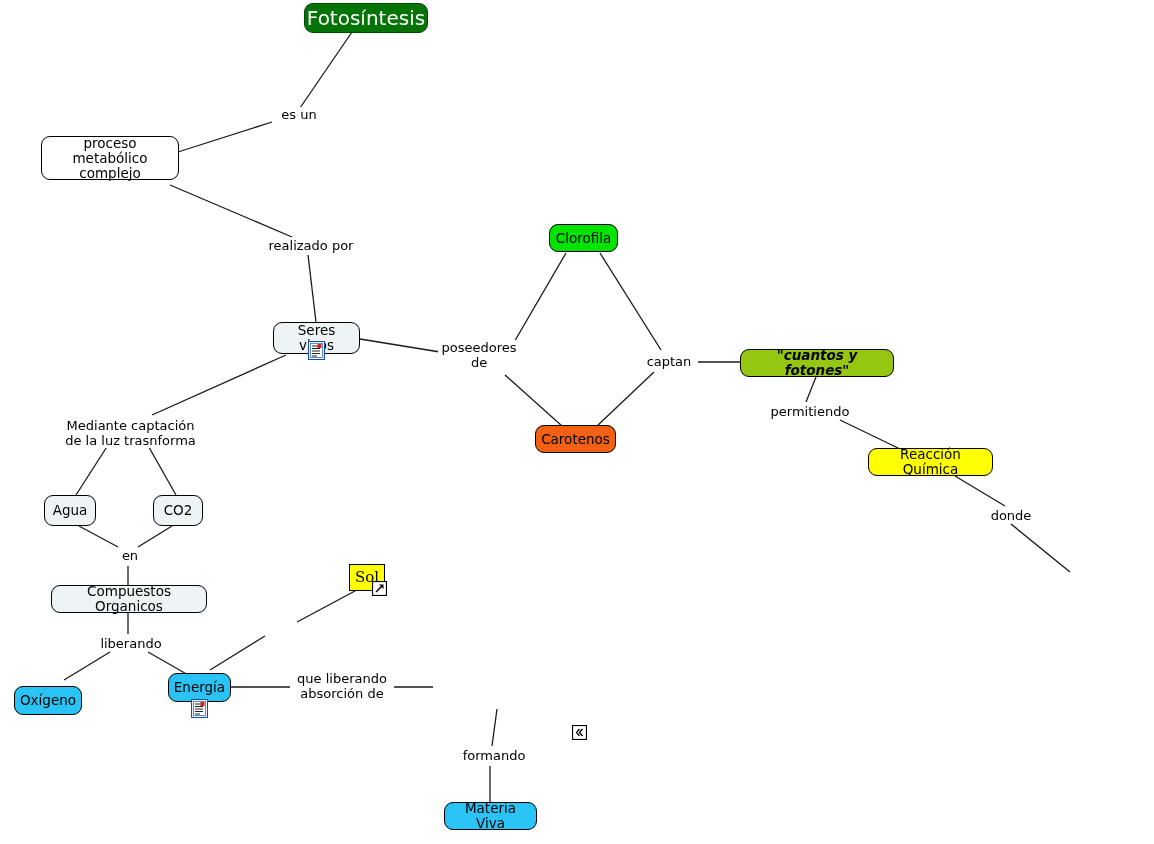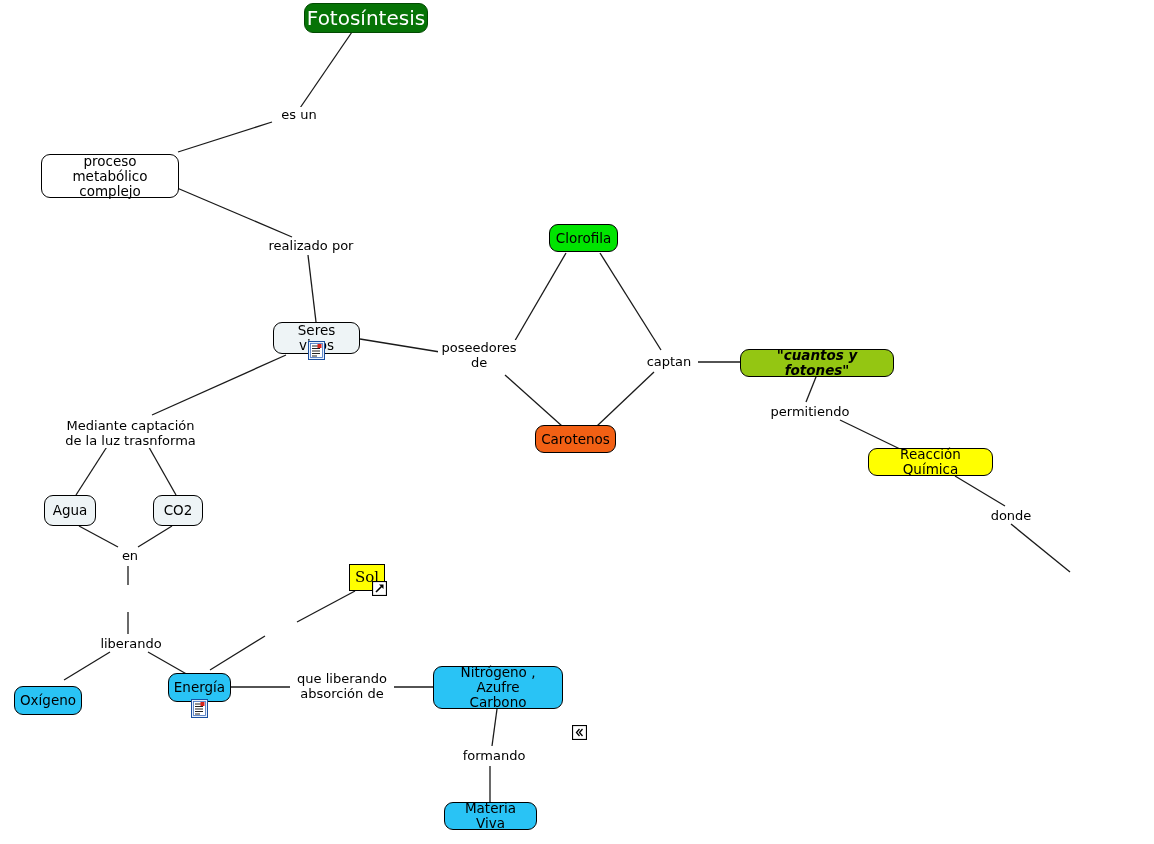--- a/index.html
+++ b/index.html
@@ -147,21 +147,21 @@
 
       <line x1="497" y1="709" x2="492" y2="746"></line>
       <line x1="490" y1="766" x2="490" y2="802"></line>
     </g>
   </svg>
 
   <div class="node n-title" style="left:304px; top:3px; width:124px; height:30px;">
     <span>Fotosíntesis</span>
   </div>
 
-  <div class="node n-white" style="left:41px; top:154px; width:138px; height:44px;text-align:center;">
+  <div class="node n-white" style="left:41px; top:136px; width:138px; height:44px;text-align:center;">
     <span>proceso metabólico
 complejo</span>
   </div>
 
   <div class="node n-pale" style="left:273px; top:322px; width:87px; height:32px;">
     <span>Seres vivos</span>
   </div>
 
   <div class="node n-green" style="left:549px; top:224px; width:69px; height:28px;">
     <span>Clorofila</span>
@@ -181,37 +181,36 @@
 
 
   <div class="node n-pale" style="left:44px; top:495px; width:52px; height:31px;">
     <span>Agua</span>
   </div>
 
   <div class="node n-pale" style="left:153px; top:495px; width:50px; height:31px;">
     <span>CO2</span>
   </div>
 
+  <div class="node n-pale" style="left:51px; top:585px; width:156px; height:28px;">
+    <span>Compuestos Organicos</span>
+  </div>
 
   <div class="node n-sol sq" style="left:349px; top:564px; width:36px; height:27px;">
     <span>Sol</span>
   </div>
 
   <div class="node n-cyan" style="left:14px; top:680px; width:68px; height:29px;margin-top:6px;">
     <span>Oxígeno</span>
   </div>
 
   <div class="node n-cyan" style="left:168px; top:673px; width:63px; height:29px;">
     <span>Energía</span>
   </div>
 
-  <div class="node n-cyan" style="left:433px; top:666px; width:130px; height:43px;">
-    <span>Nitrógeno , Azufre
-Carbono</span>
-  </div>
 
   <div class="node n-cyan" style="left:444px; top:802px; width:93px; height:28px;">
     <span>Materia Viva</span>
   </div>
 
   <div class="label" style="left:272px; top:107px; width:50px;">es un</div>
 
   <div class="label" style="left:259px; top:238px; width:100px;">realizado por</div>
 
   <div class="label" style="left:438px; top:340px; width:78px;">poseedores

